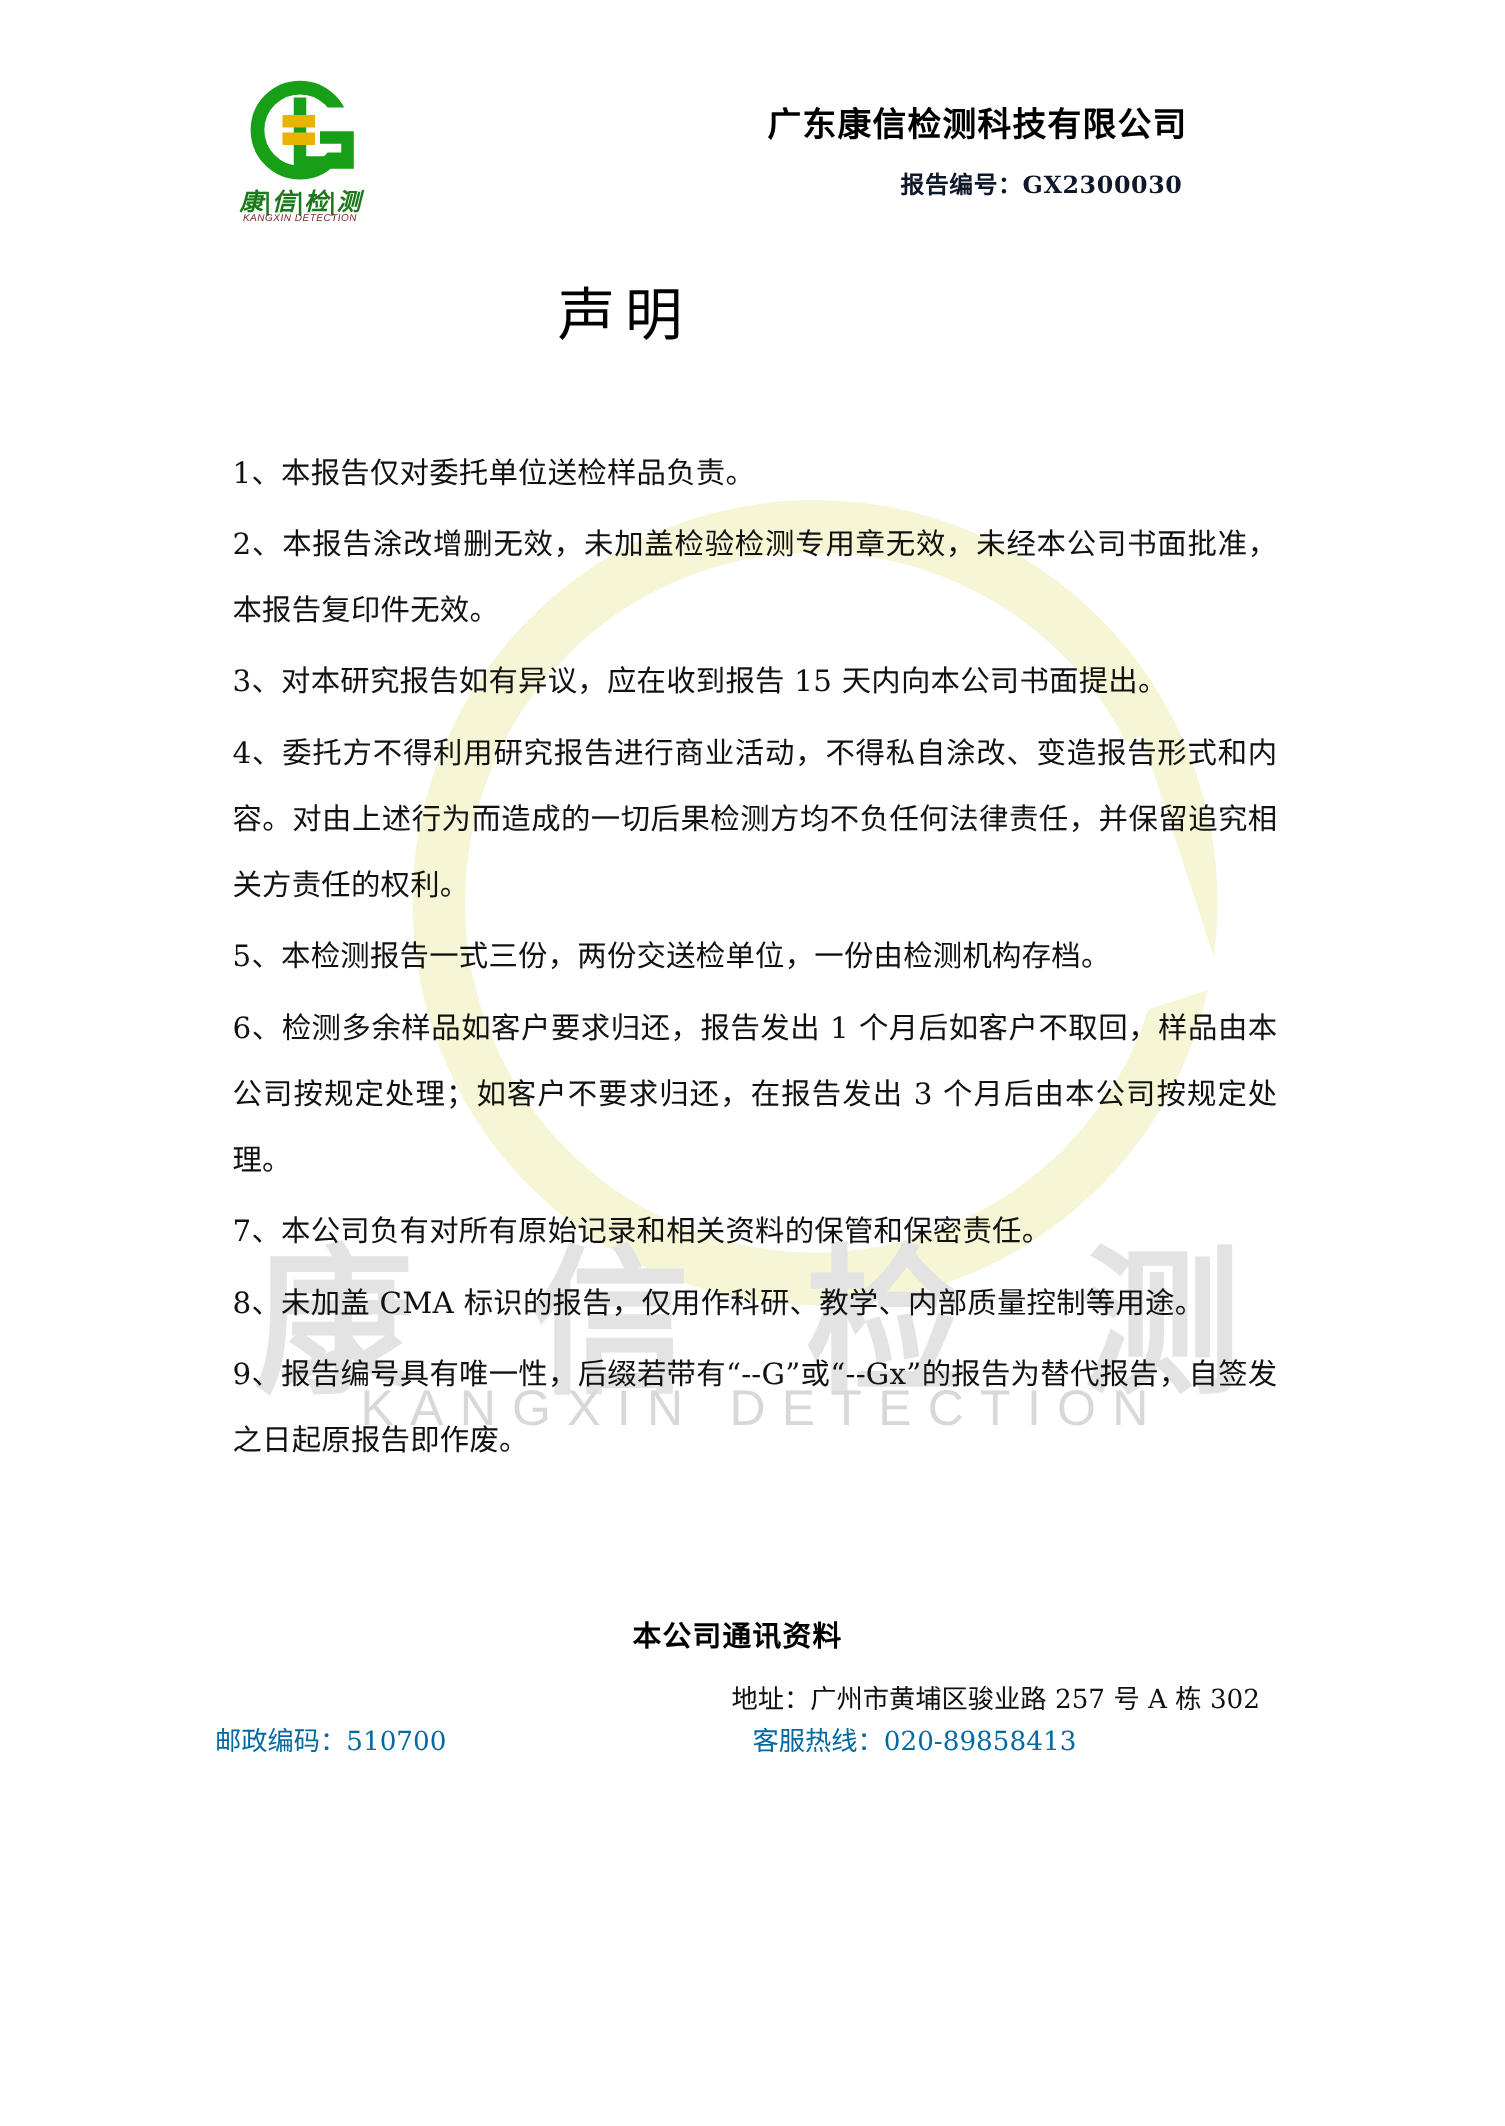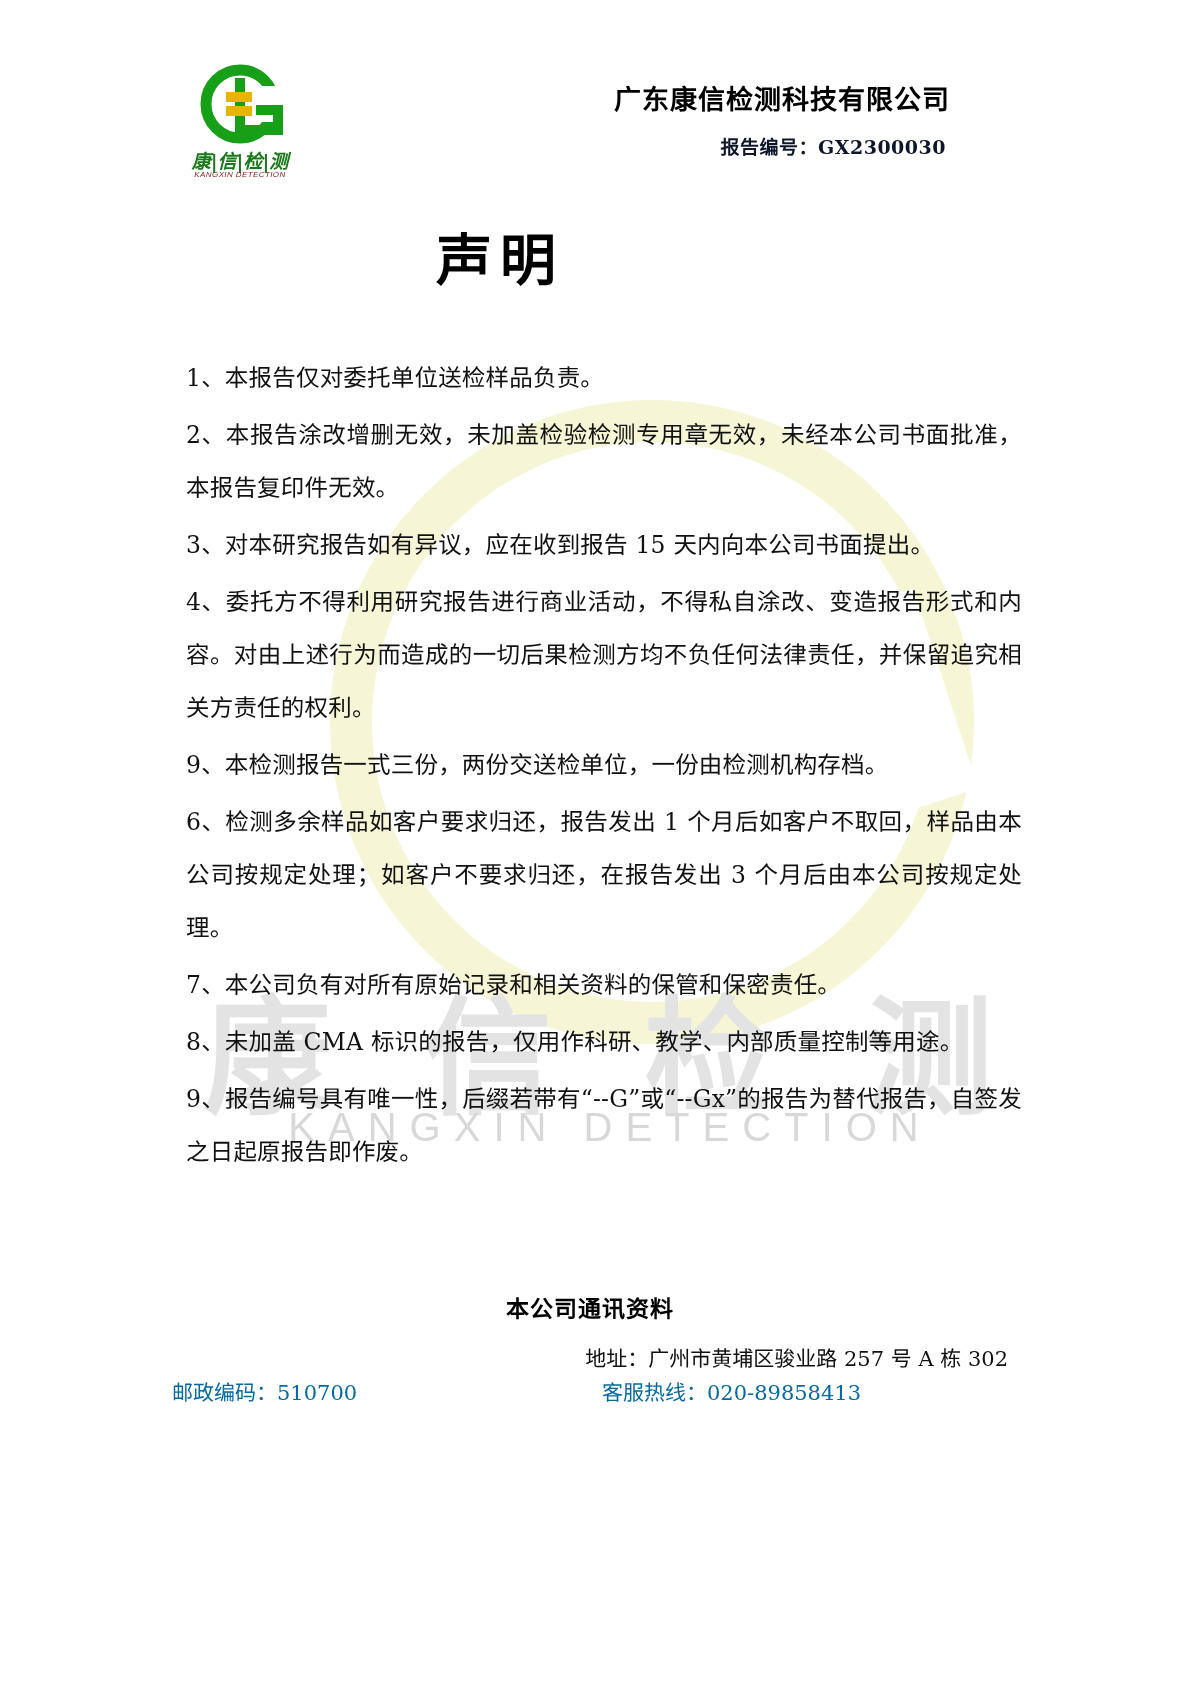--- a/index.html
+++ b/index.html
@@ -143,22 +143,22 @@
     white-space: nowrap;
   }
 
   
   .doc-title {
     position: absolute;
     left: 0;
     top: 215px;
     width: 1000px;
     text-align: center;
-    font-size: 56px;
-    font-weight: 700;
+    font-size: 46px;
+    font-weight: 400;
     letter-spacing: 8px;
     color: #000;
     z-index: 2;
   }
 
   
   .body-block {
     position: absolute;
     left: 186px;
     top: 352px;
@@ -241,21 +241,21 @@
     </div>
   </div>
 
   <div class="doc-title">声明</div>
 
   <div class="body-block">
     <p class="clause">1、本报告仅对委托单位送检样品负责。</p>
     <p class="clause">2、本报告涂改增删无效，未加盖检验检测专用章无效，未经本公司书面批准，本报告复印件无效。</p>
     <p class="clause">3、对本研究报告如有异议，应在收到报告 15 天内向本公司书面提出。</p>
     <p class="clause">4、委托方不得利用研究报告进行商业活动，不得私自涂改、变造报告形式和内容。对由上述行为而造成的一切后果检测方均不负任何法律责任，并保留追究相关方责任的权利。</p>
-    <p class="clause">9、本检测报告一式三份，两份交送检单位，一份由检测机构存档。</p>
+    <p class="clause">5、本检测报告一式三份，两份交送检单位，一份由检测机构存档。</p>
     <p class="clause">6、检测多余样品如客户要求归还，报告发出 1 个月后如客户不取回，样品由本公司按规定处理；如客户不要求归还，在报告发出 3 个月后由本公司按规定处理。</p>
     <p class="clause">7、本公司负有对所有原始记录和相关资料的保管和保密责任。</p>
     <p class="clause">8、未加盖 CMA 标识的报告，仅用作科研、教学、内部质量控制等用途。</p>
     <p class="clause">9、报告编号具有唯一性，后缀若带有“--G”或“--Gx”的报告为替代报告，自签发之日起原报告即作废。</p>
   </div>
 
   <div class="footer">
     <div class="footer-title">本公司通讯资料</div>
     <div class="footer-line">地址：广州市黄埔区骏业路 257 号 A 栋 302</div>
     <div class="footer-row">

